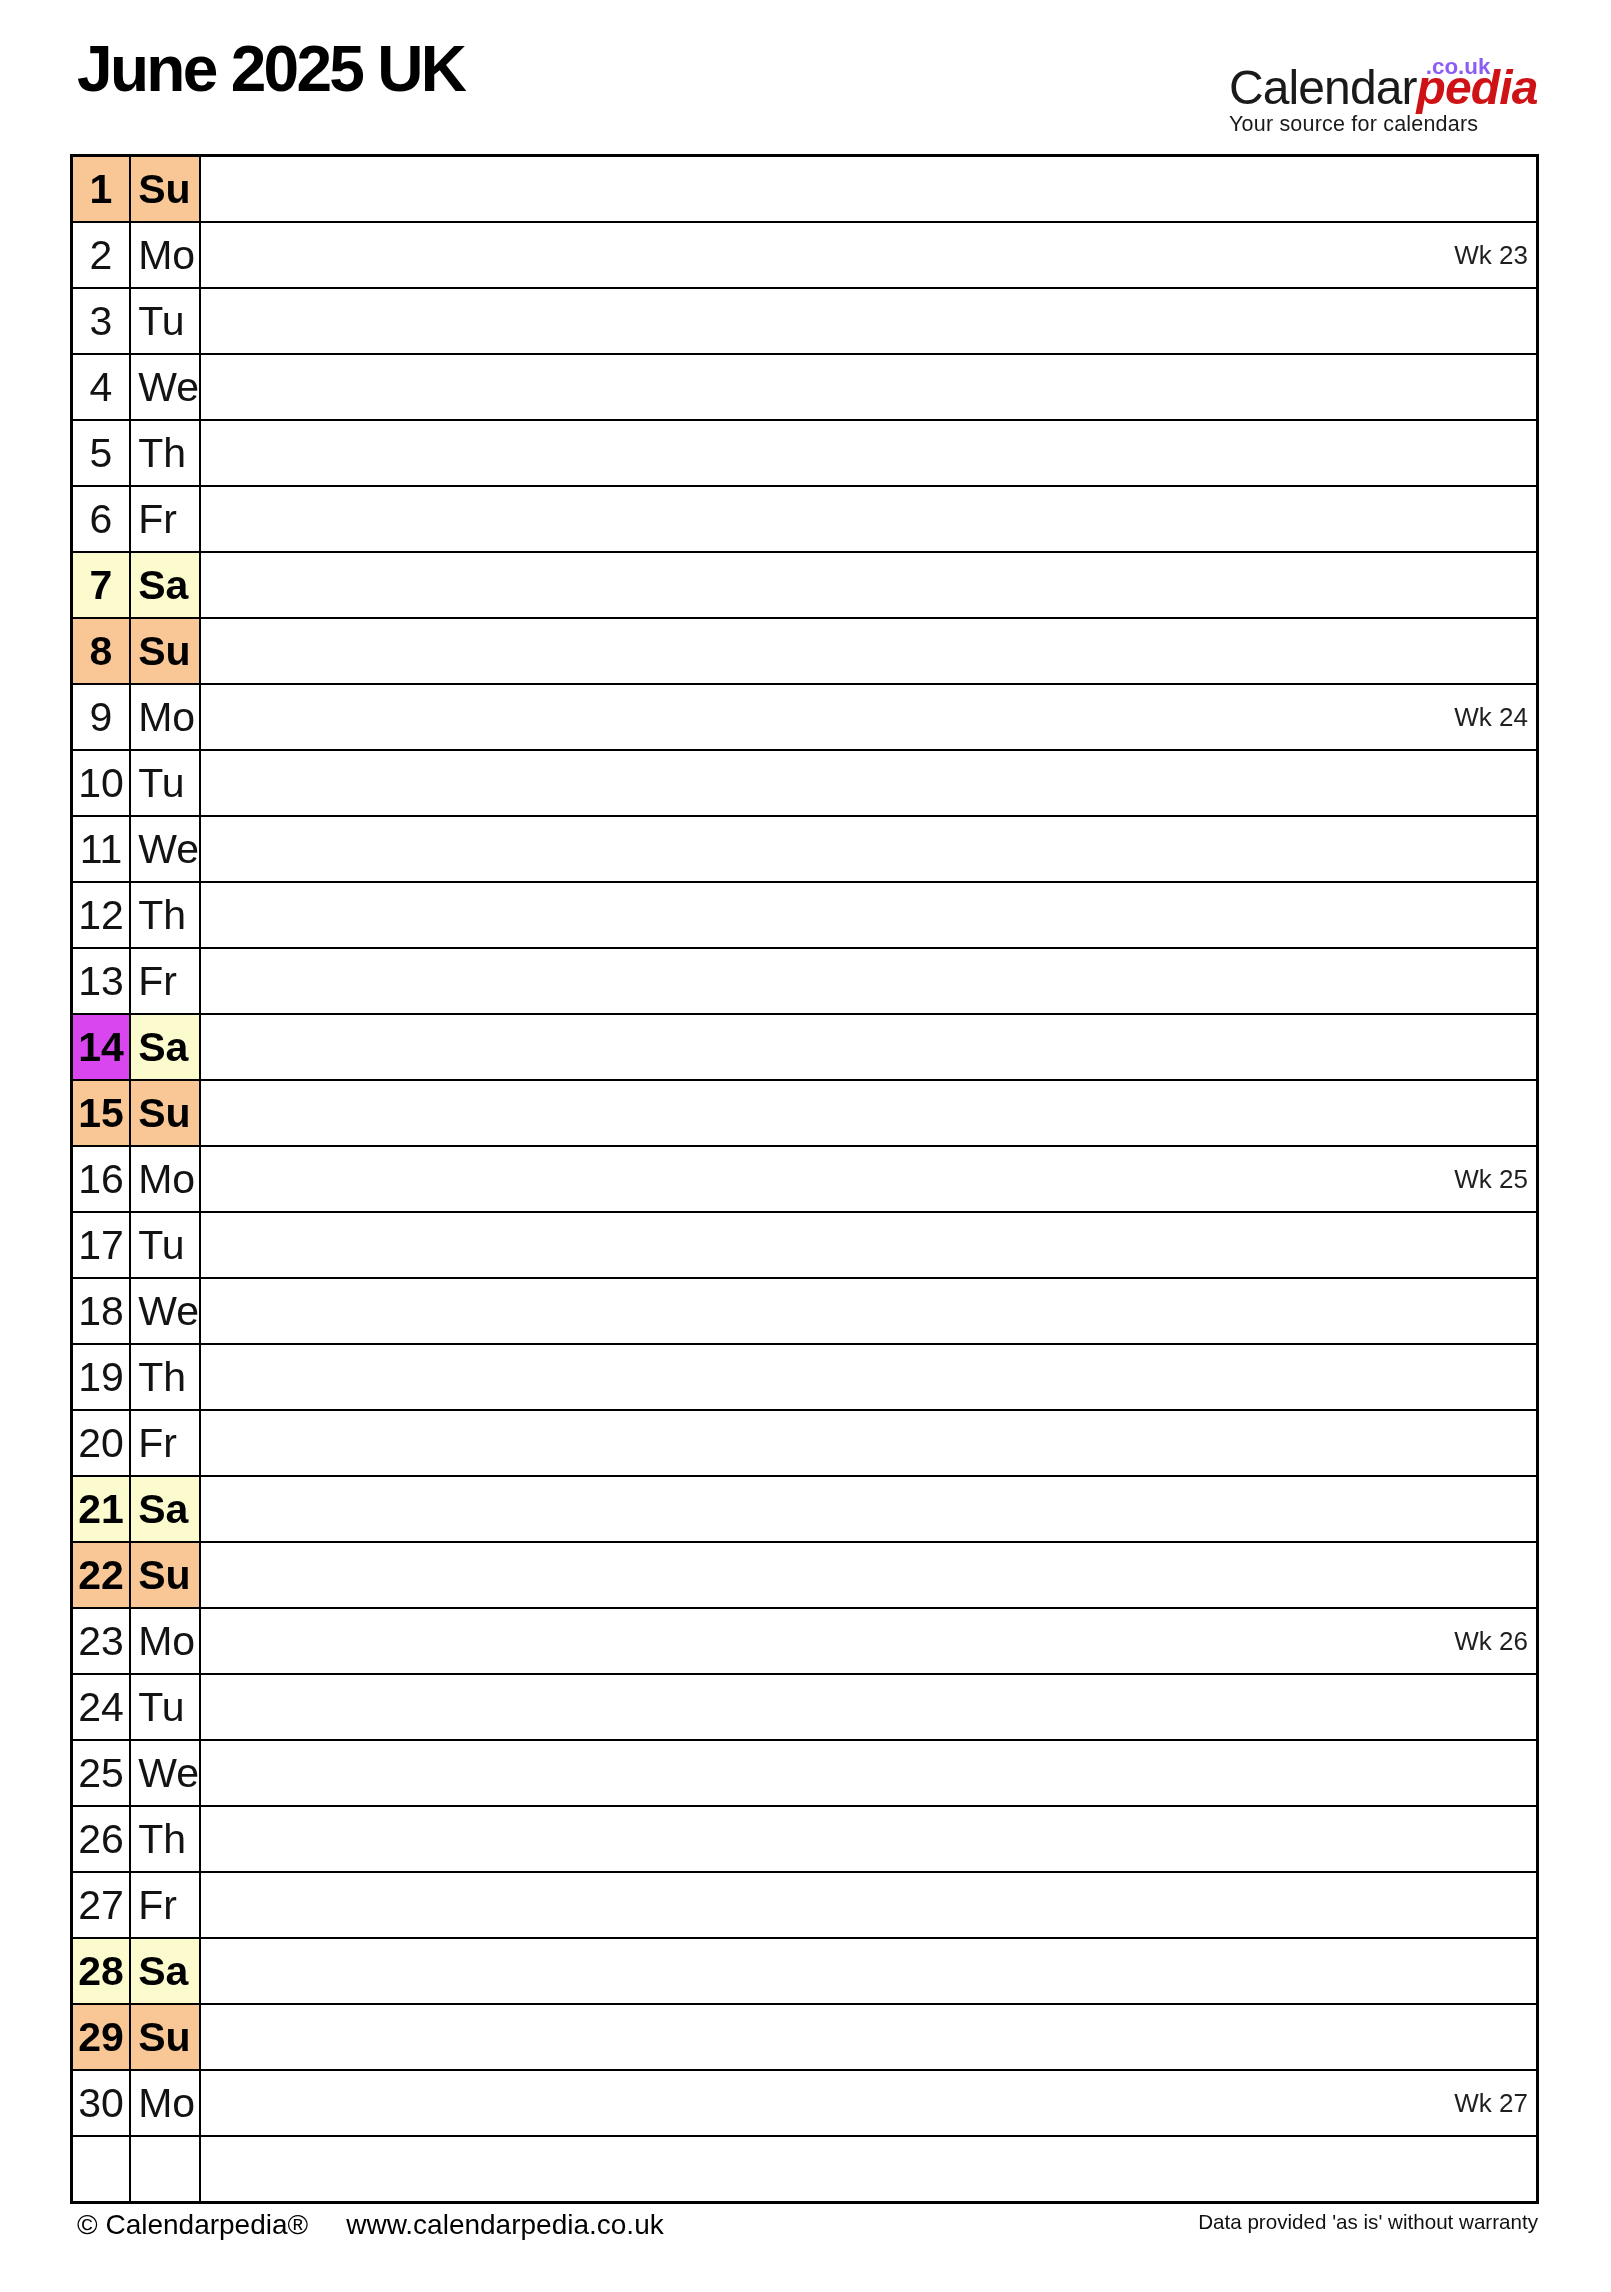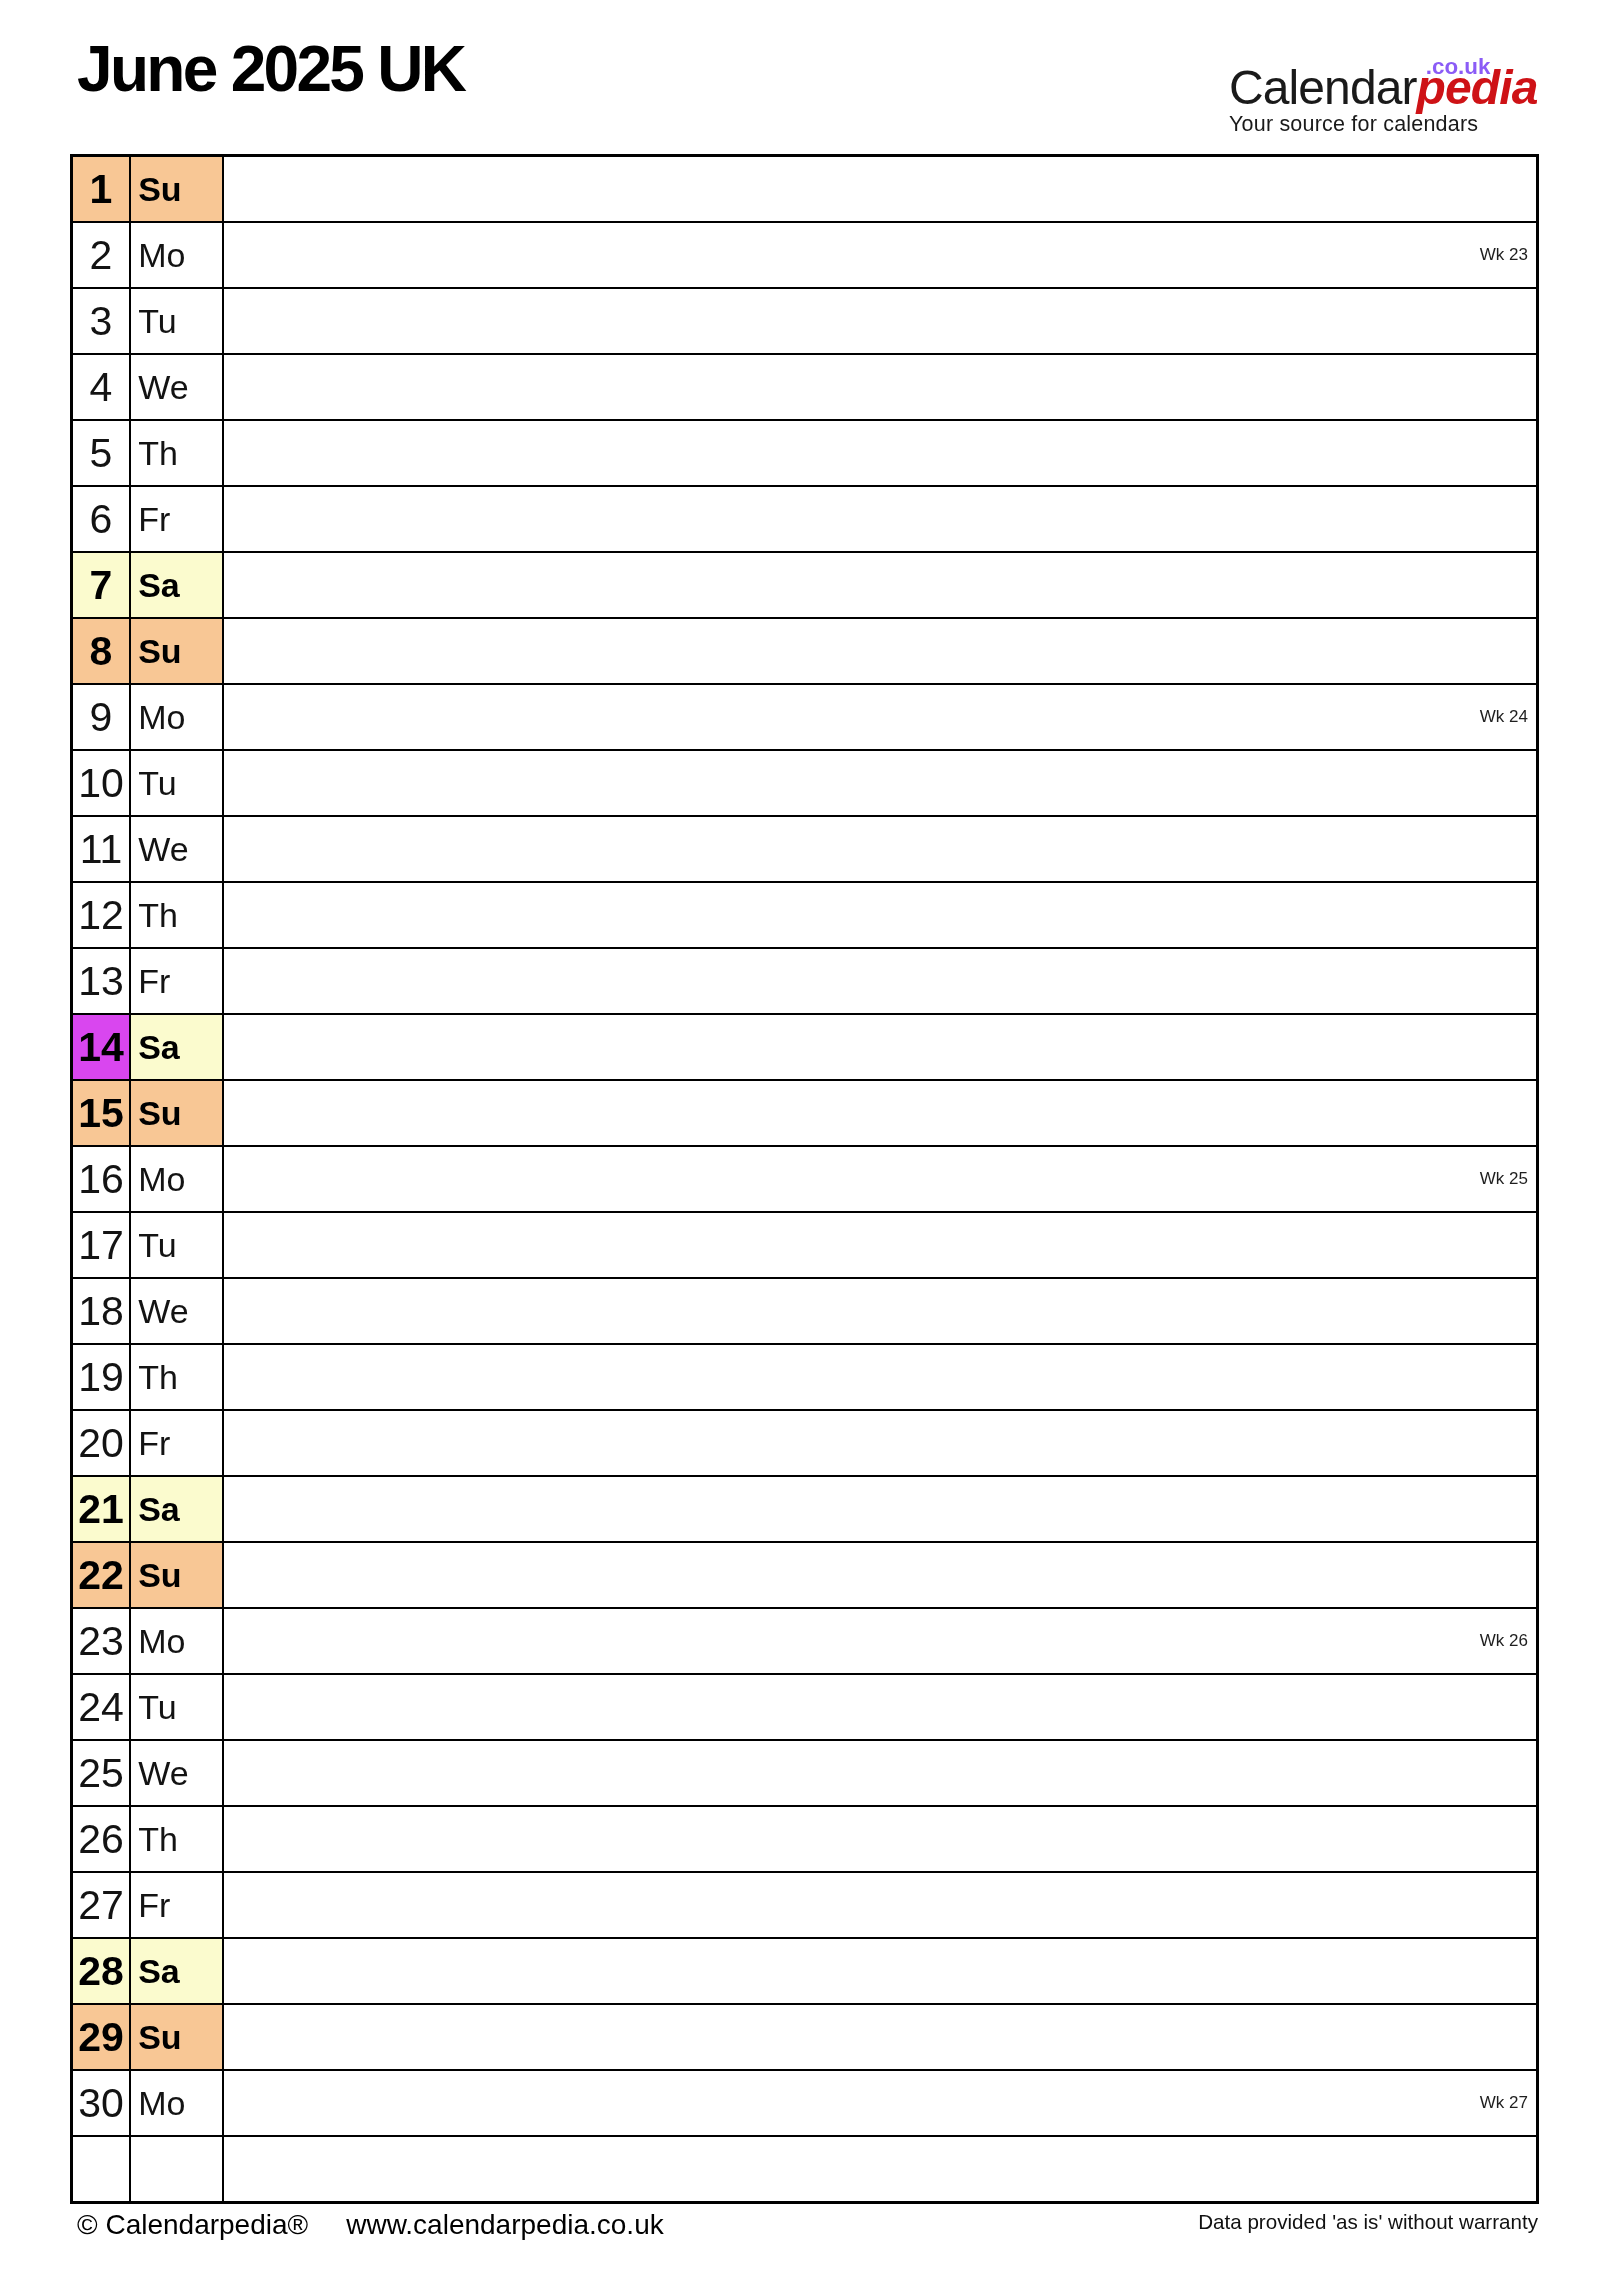--- a/index.html
+++ b/index.html
@@ -35,31 +35,31 @@
   }
   .row{flex:1;display:flex;border-top:2.7px solid #000;min-height:0;}
   .row:first-child{border-top:none;}
   .c{box-sizing:border-box;min-width:0;}
   .c-num{
     width:58px;border-right:2.7px solid #000;
     display:flex;align-items:center;justify-content:center;
     font-size:41px;color:#131313;
   }
   .c-day{
-    width:93px;border-right:2.7px solid #000;
+    width:70px;border-right:2.7px solid #000;
     display:flex;align-items:center;padding-left:7.2px;
-    font-size:34px;color:#131313;
+    font-size:41px;color:#131313;
   }
   .c-note{
     flex:1;display:flex;align-items:center;justify-content:flex-end;
     padding-right:8px;
   }
   .row.sat .c-num,.row.sat .c-day,
   .row.sun .c-num,.row.sun .c-day{font-weight:bold;color:#000;}
-  .wk{font-size:17px;color:#1f1f1f;}
+  .wk{font-size:26px;color:#1f1f1f;}
   
   .footer-left{
     position:absolute;left:77px;top:2209px;
     font-size:28px;color:#000;white-space:nowrap;
   }
   .footer-left .url{margin-left:38px;}
   .footer-right{
     position:absolute;right:73px;top:2210px;
     font-size:20.6px;color:#111;white-space:nowrap;
   }

